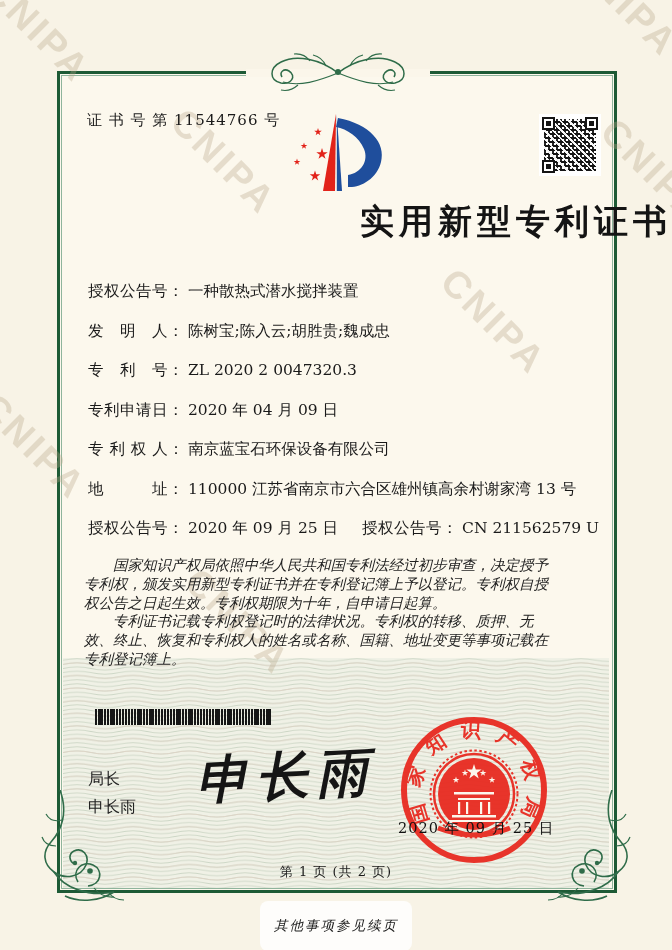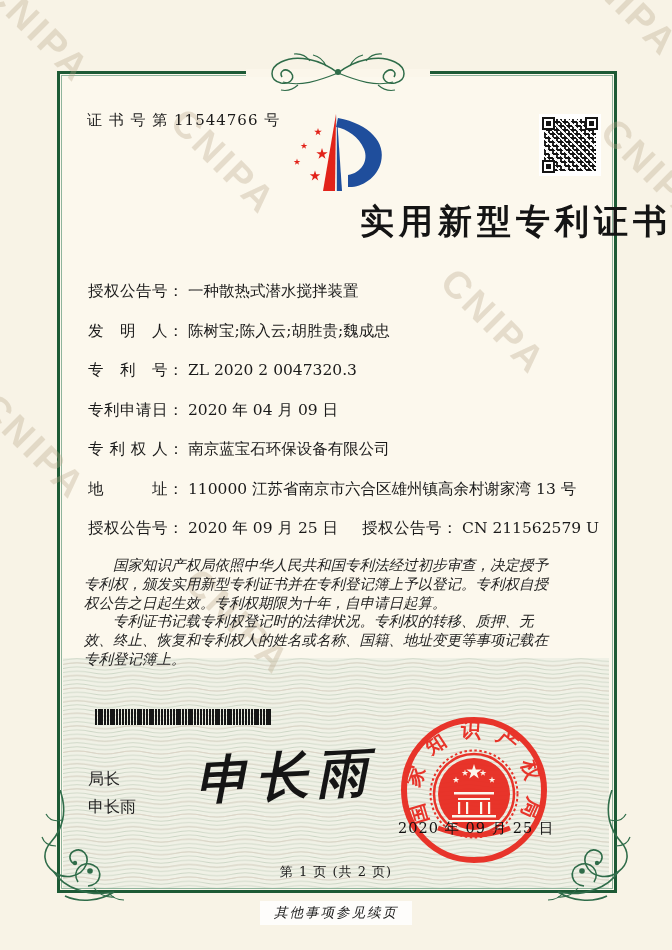--- a/index.html
+++ b/index.html
@@ -58,22 +58,22 @@
   .signature{position:absolute;left:196px;top:742px;z-index:6;font-size:52px;font-weight:bold;
     font-style:italic;letter-spacing:8px;color:#151515;transform:rotate(-3deg);white-space:nowrap;}
   
   .seal{position:absolute;left:396px;top:712px;z-index:6;opacity:.94;}
   .seal-date{position:absolute;left:398px;top:819px;width:156px;z-index:7;text-align:center;
     font-size:14.5px;color:#111;letter-spacing:1px;white-space:nowrap;}
   
   .page-num{position:absolute;left:0;right:0;top:863px;z-index:5;text-align:center;
     font-size:13px;letter-spacing:1px;}
   .note-wrap{position:absolute;left:0;right:0;top:901px;z-index:5;text-align:center;}
-  .note{display:inline-block;background:rgba(255,255,255,.82);padding:3px 14px;
-    font-size:13.5px;font-style:italic;letter-spacing:2px;}
+  .note{display:inline-block;background:rgba(255,255,255,.82);padding:16px 14px;
+    font-size:13.5px;font-style:italic;letter-spacing:2px;border-radius:8px;}
 </style>
 </head>
 <body>
 
 <div class="page">
 
   <svg width="0" height="0" style="position:absolute">
     <defs>
       <path id="star" d="M0,-1 L0.2245,-0.309 L0.951,-0.309 L0.3633,0.118 L0.5878,0.809 L0,0.382 L-0.5878,0.809 L-0.3633,0.118 L-0.951,-0.309 L-0.2245,-0.309 Z"></path>
     </defs>

